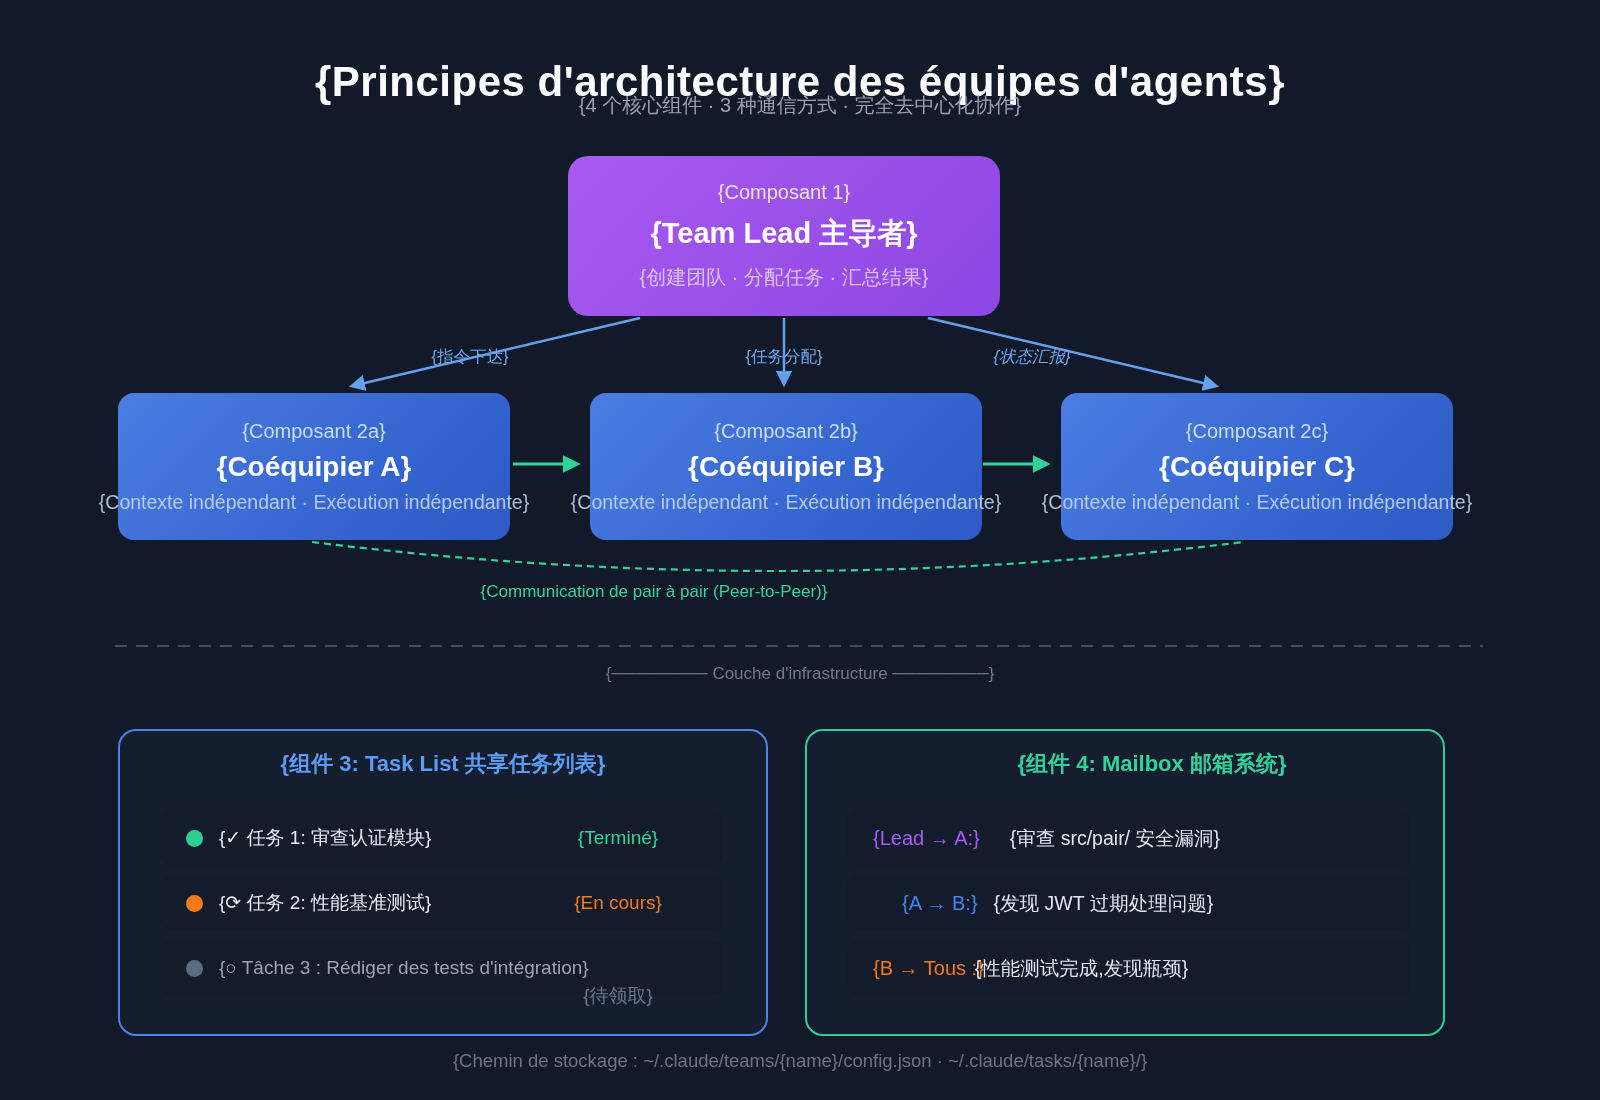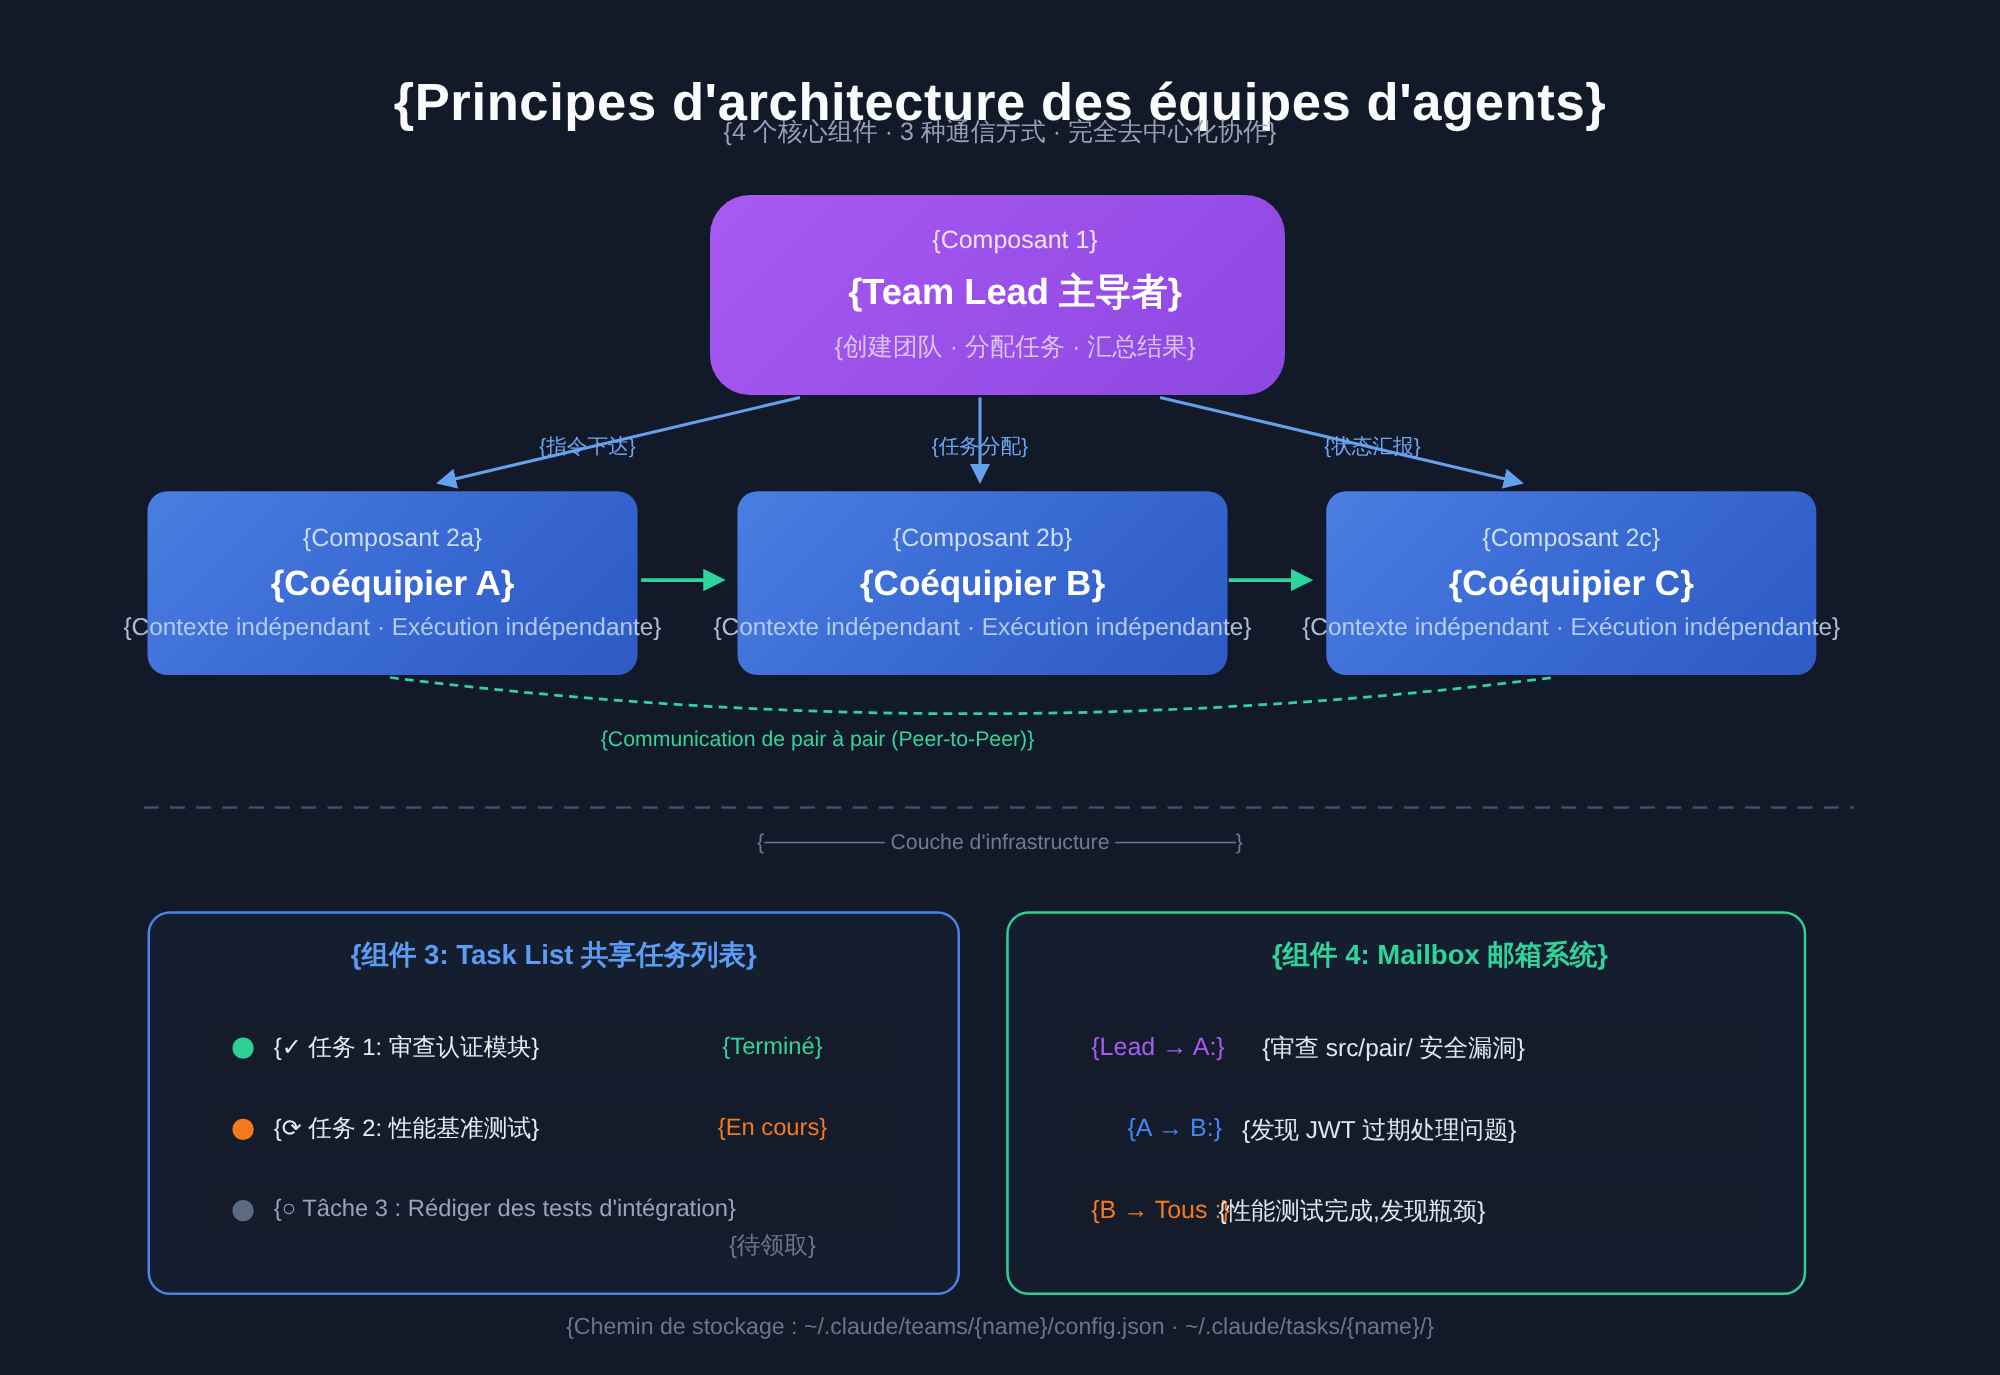--- a/index.html
+++ b/index.html
@@ -7,36 +7,36 @@
   .stage{position:relative;width:1600px;height:1100px;background:#121a29;}
   .overlay{position:absolute;left:0;top:0;width:1600px;height:1100px;z-index:1;pointer-events:none;}
 
   .page-title{position:absolute;left:0;top:30px;width:1600px;text-align:center;
     font-size:42px;font-weight:bold;color:#fafbfd;letter-spacing:0.5px;}
   .page-subtitle{position:absolute;left:0;top:92px;width:1600px;text-align:center;
     font-size:20px;color:#97a1b3;}
 
   .node{position:absolute;display:flex;flex-direction:column;justify-content:center;
     align-items:center;text-align:center;z-index:2;}
-  .lead-node{left:568px;top:156px;width:432px;height:160px;border-radius:32px;
-    background:linear-gradient(135deg,#a85af2 0%,#9a4fe9 55%,#8d47e2 100%);gap:10px;padding-left:28px;}
+  .lead-node{left:568px;top:156px;width:432px;height:160px;border-radius:20px;
+    background:linear-gradient(135deg,#a85af2 0%,#9a4fe9 55%,#8d47e2 100%);gap:10px;}
   .lead-node .node-label{font-size:20px;color:#efe3ff;}
   .lead-node .node-title{font-size:29px;font-weight:bold;color:#ffffff;}
   .lead-node .node-desc{font-size:20px;color:#d9c4f6;}
 
   .mate-node{top:393px;width:392px;height:147px;border-radius:16px;
     background:linear-gradient(135deg,#4a7ee2 0%,#3868d2 55%,#2d5ac4 100%);gap:8px;}
   .mate-a{left:118px;} .mate-b{left:590px;} .mate-c{left:1061px;}
   .mate-node .node-label{font-size:20px;color:#cbdef8;}
   .mate-node .node-title{font-size:28px;font-weight:bold;color:#ffffff;}
   .mate-node .node-desc{font-size:19.5px;color:rgba(205,224,250,0.82);white-space:nowrap;}
 
   .edge-label{position:absolute;top:346px;transform:translateX(-50%);font-size:16.5px;
     color:#6ea6ef;white-space:nowrap;z-index:2;}
-  .edge-label-left{left:470px;} .edge-label-mid{left:784px;} .edge-label-right{left:1098px;}
+  .edge-label-left{left:470px;} .edge-label-mid{left:784px;} .edge-label-right{left:1032px;font-style:italic;}
 
   .peer-label{position:absolute;left:0;top:582px;width:1308px;text-align:center;
     font-size:17px;color:#34d399;z-index:2;}
 
   .infra-label{position:absolute;left:0;top:664px;width:1600px;text-align:center;
     font-size:17px;color:#6f7a8e;z-index:2;}
 
   .panel{position:absolute;top:729px;height:303px;border-radius:18px;z-index:2;
     background:rgba(45,70,110,0.10);}
   .panel-tasks{left:118px;width:646px;border:2px solid #4d82e8;}

